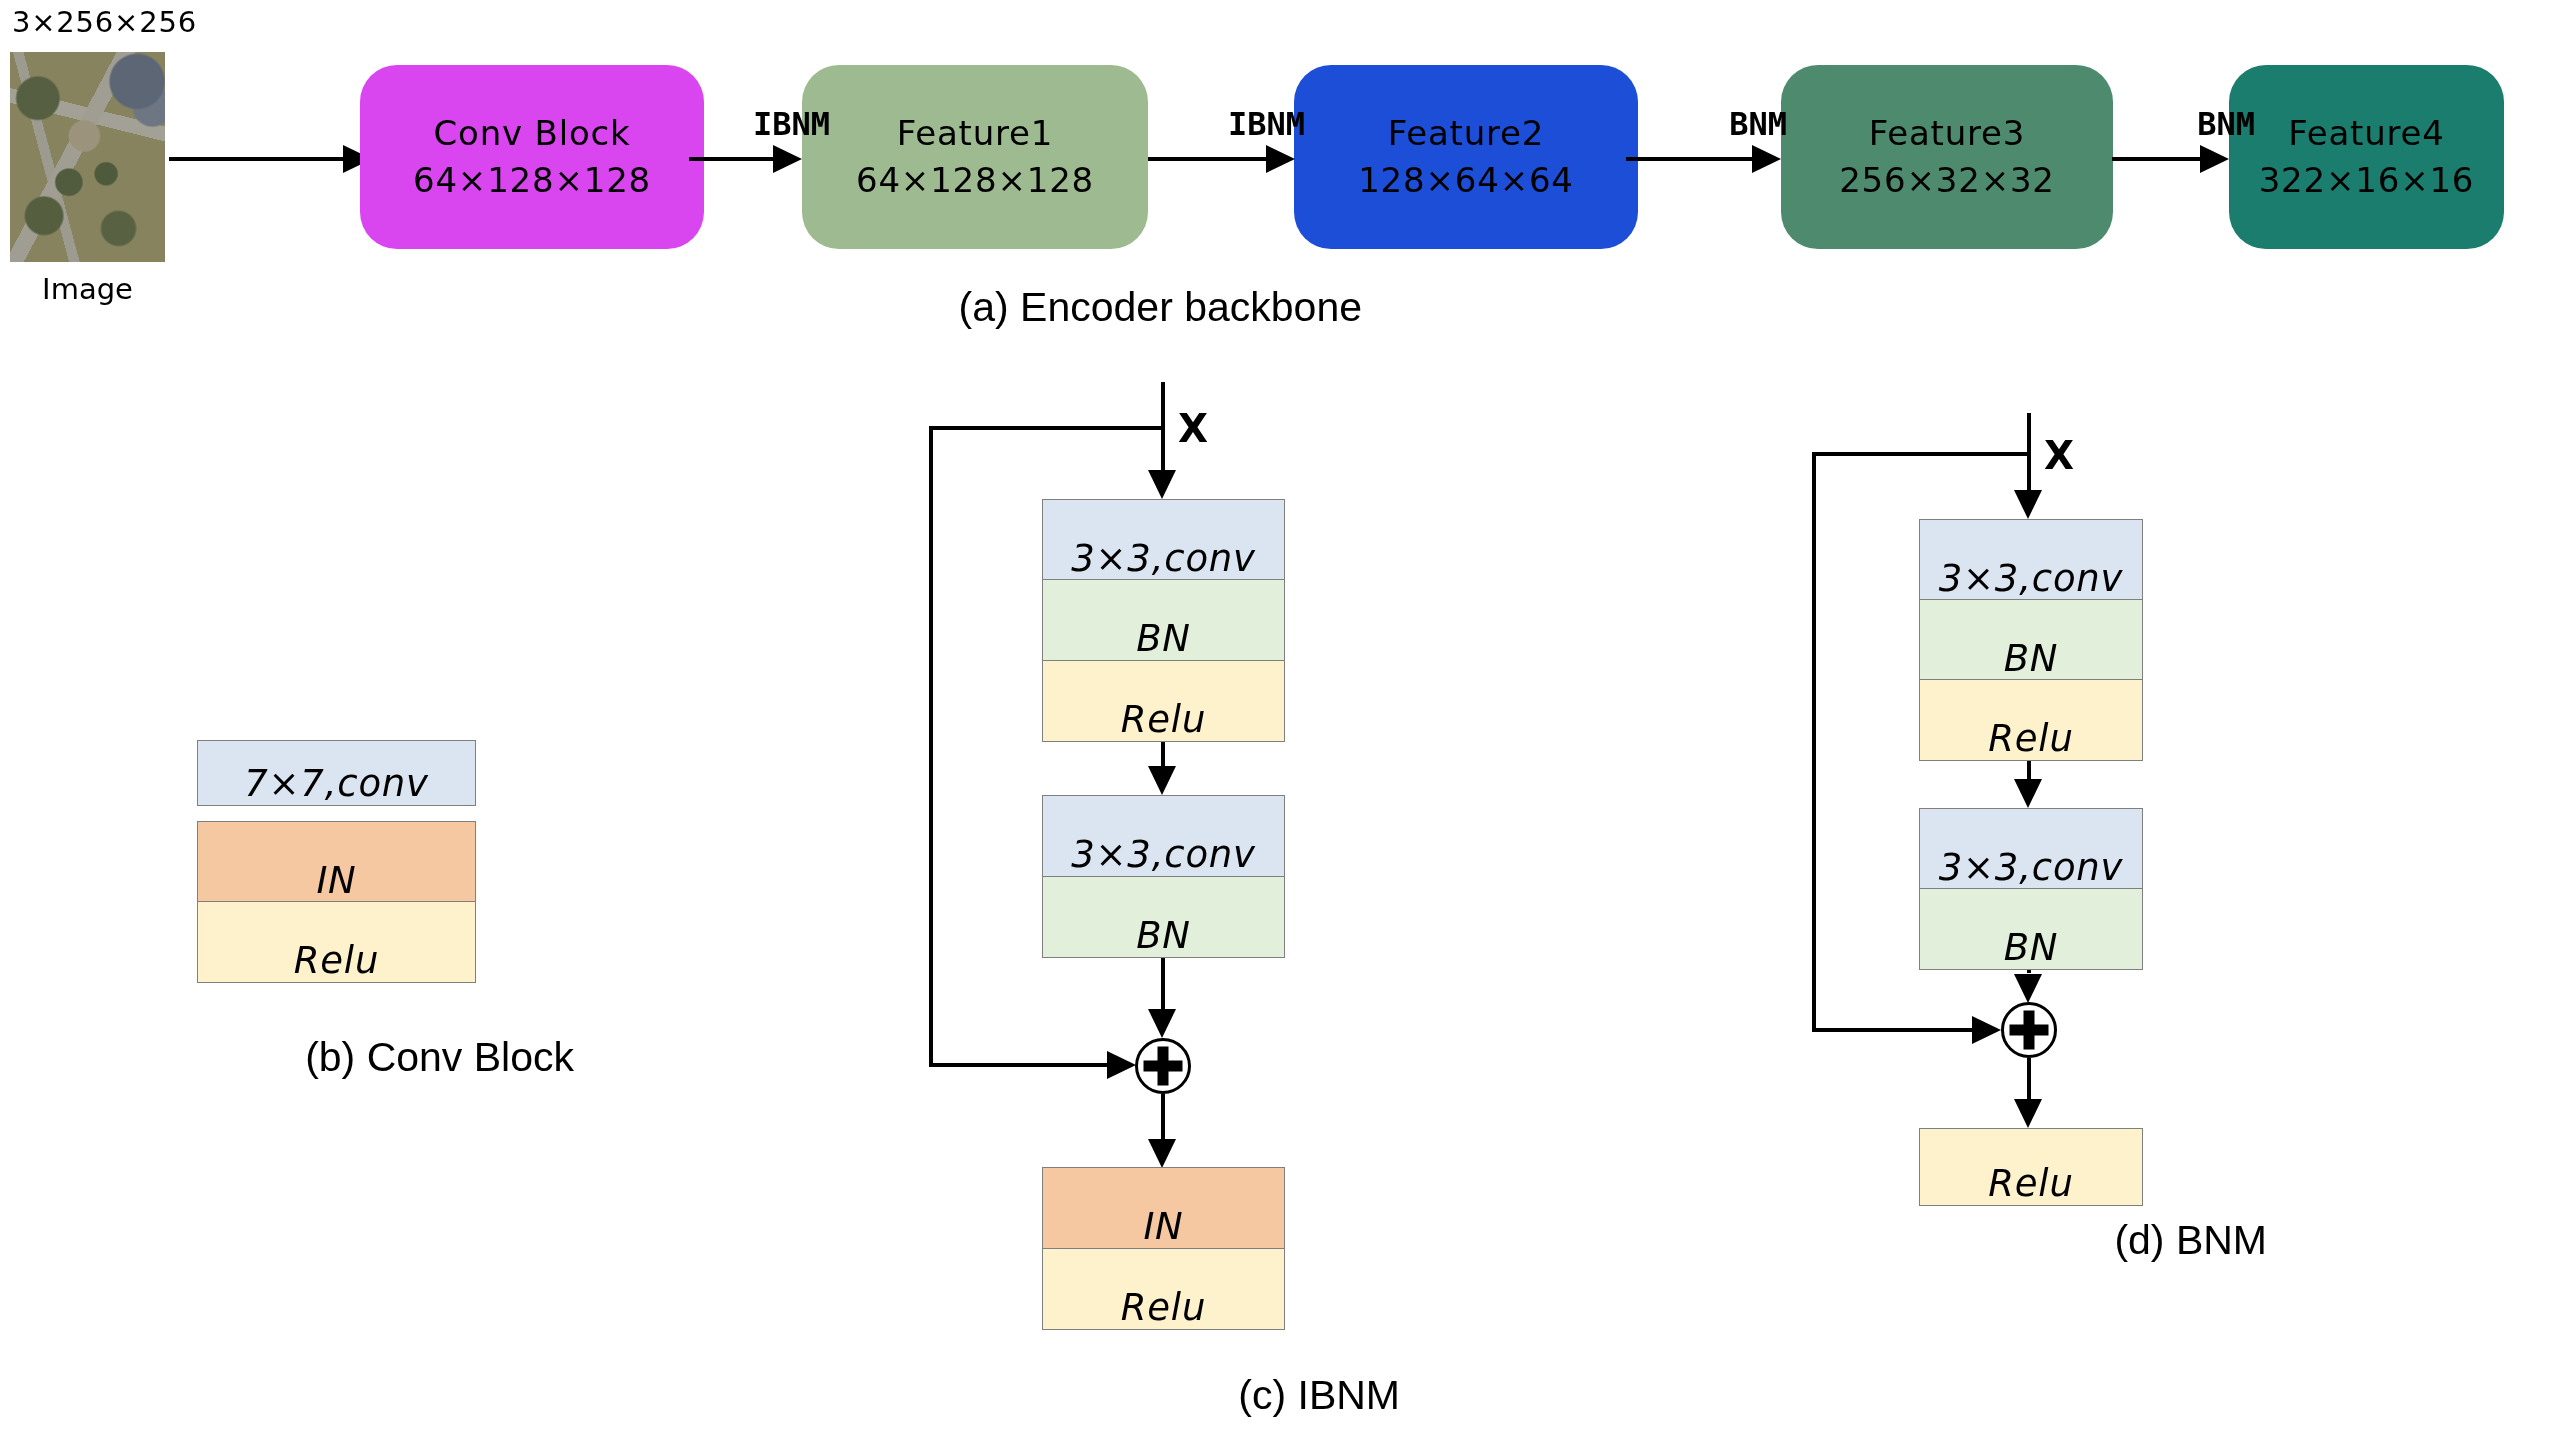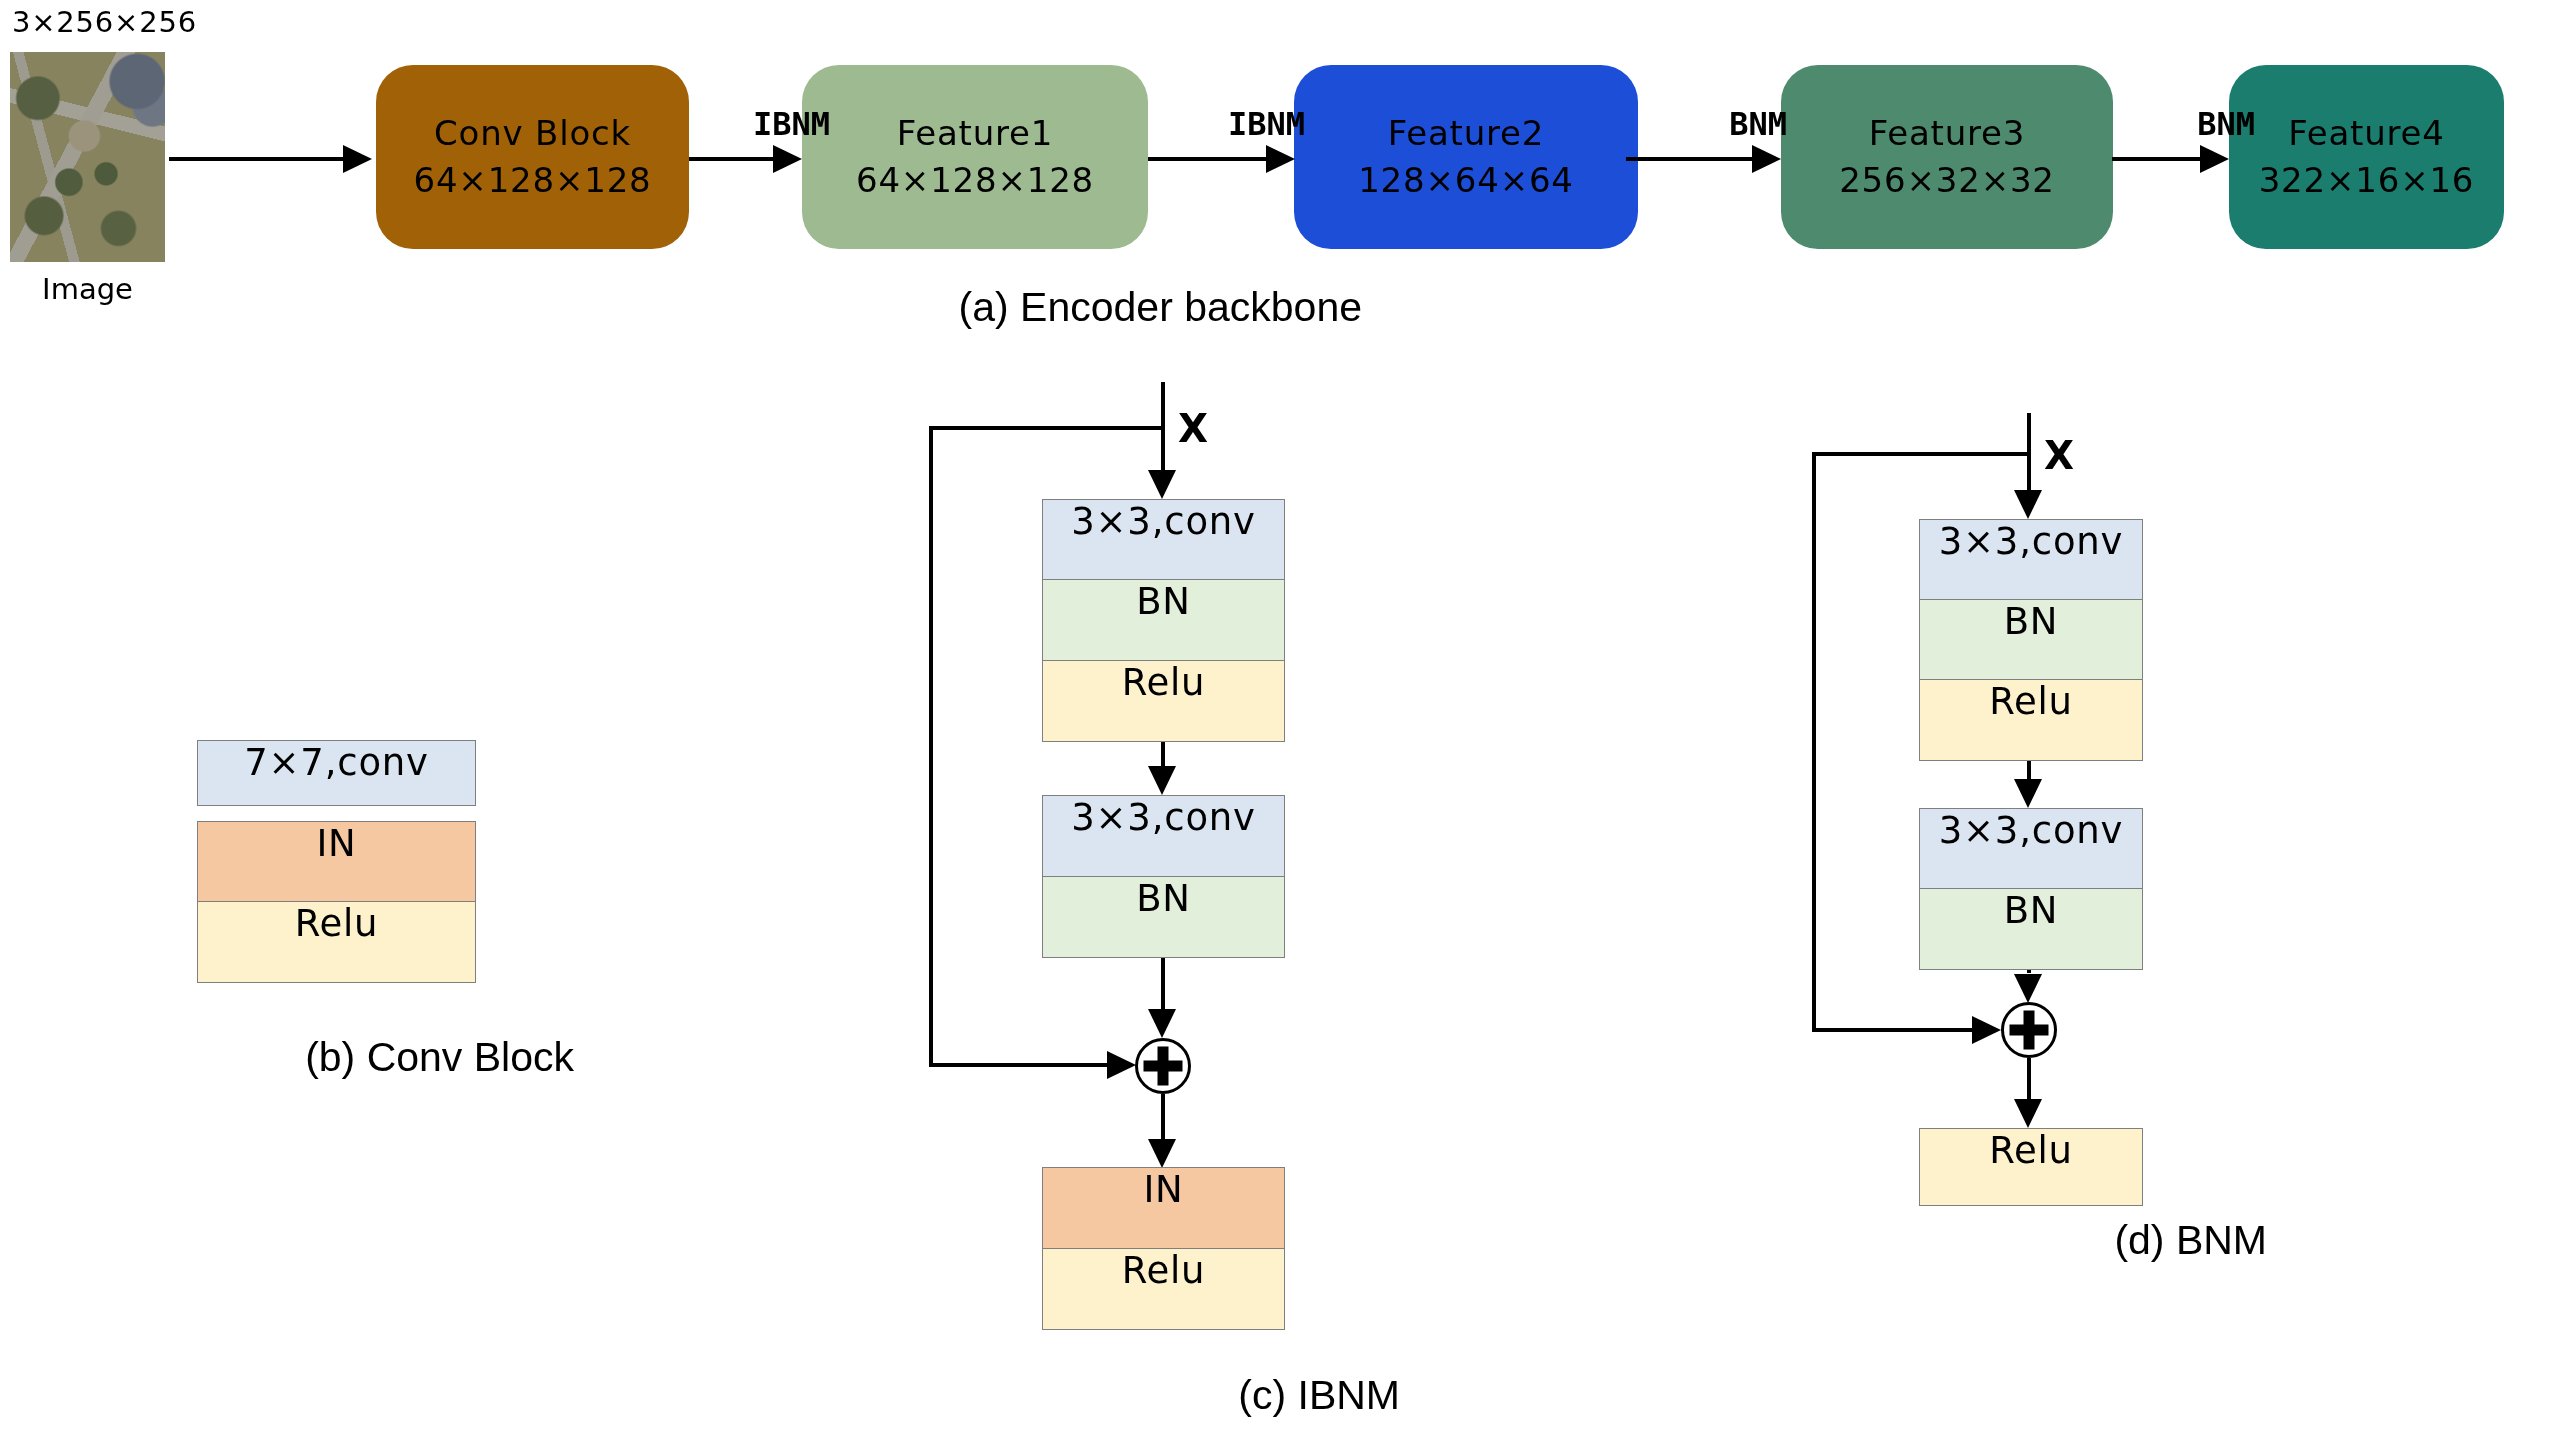--- a/index.html
+++ b/index.html
@@ -4,22 +4,22 @@
 <style>
   html,body{margin:0;padding:0;background:#ffffff;}
   body{width:2576px;height:1440px;position:relative;overflow:hidden;
        font-family:"DejaVu Sans",sans-serif;color:#000;}
   
   .enc-box{position:absolute;top:65px;height:184px;border-radius:37px;
            display:flex;flex-direction:column;justify-content:center;align-items:center;
            font-size:34px;line-height:1.38;text-align:center;letter-spacing:0.8px;}
   
   .cell{position:absolute;border:1.7px solid #7f7f7f;box-sizing:border-box;
-        display:flex;align-items:flex-start;justify-content:center;
-        font-size:37px;letter-spacing:0.8px;}
+        display:flex;align-items:flex-end;justify-content:center;
+        font-size:37px;letter-spacing:0.8px;font-style:italic;}
   
   .hline{position:absolute;height:4.2px;background:#000;}
   .vline{position:absolute;width:4.2px;background:#000;}
   .ah-right{position:absolute;width:0;height:0;
             border-top:14.4px solid transparent;border-bottom:14.4px solid transparent;
             border-left:29px solid #000;}
   .ah-down{position:absolute;width:0;height:0;
            border-left:14.4px solid transparent;border-right:14.4px solid transparent;
            border-top:29px solid #000;}
   .edge-label{position:absolute;width:169px;text-align:right;top:105px;
@@ -57,21 +57,21 @@
 </head>
 <body>
 
 <div class="dims-label">3×256×256</div>
 <div class="photo"></div>
 <div class="img-label">Image</div>
 
 <div class="hline" style="left:169px;top:157px;width:174px;"></div>
 <div class="ah-right" style="left:343px;top:145px;"></div>
 
-<div class="enc-box" style="left: 376px; width: 313px; background-color: #a16207;">
+<div class="enc-box" style="left: 360px; width: 344px; background-color: #d946ef;">
   <div>Conv Block</div>
   <div>64×128×128</div>
 </div>
 <div class="enc-box" style="left: 802px; width: 346px; background-color: rgb(158, 186, 144);">
   <div>Feature1</div>
   <div>64×128×128</div>
 </div>
 <div class="enc-box" style="left: 1294px; width: 344px; background-color: #1d4ed8;">
   <div>Feature2</div>
   <div>128×64×64</div>

